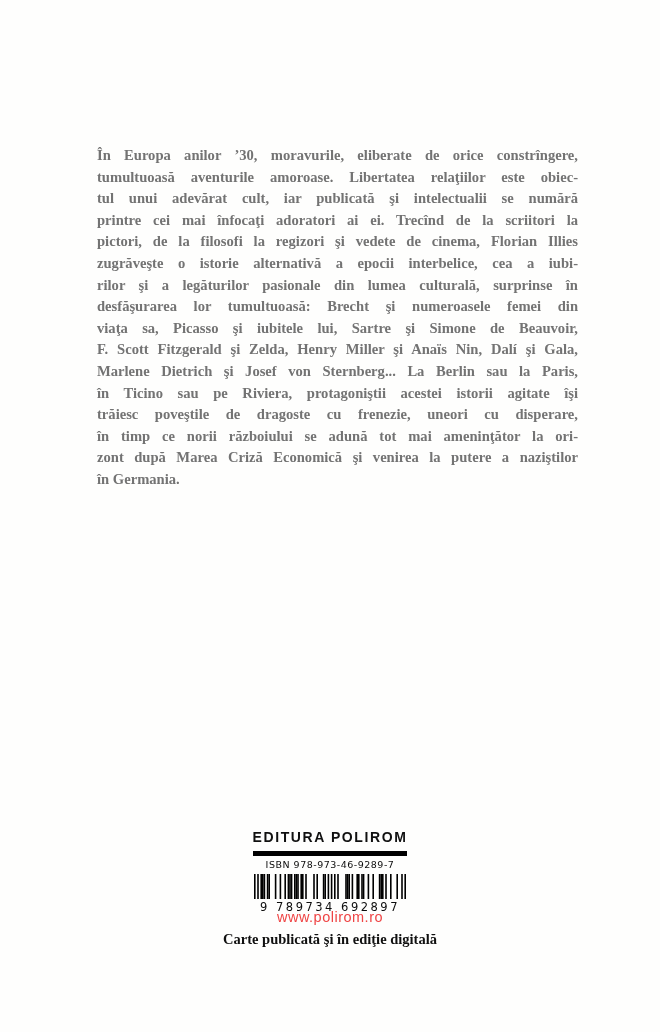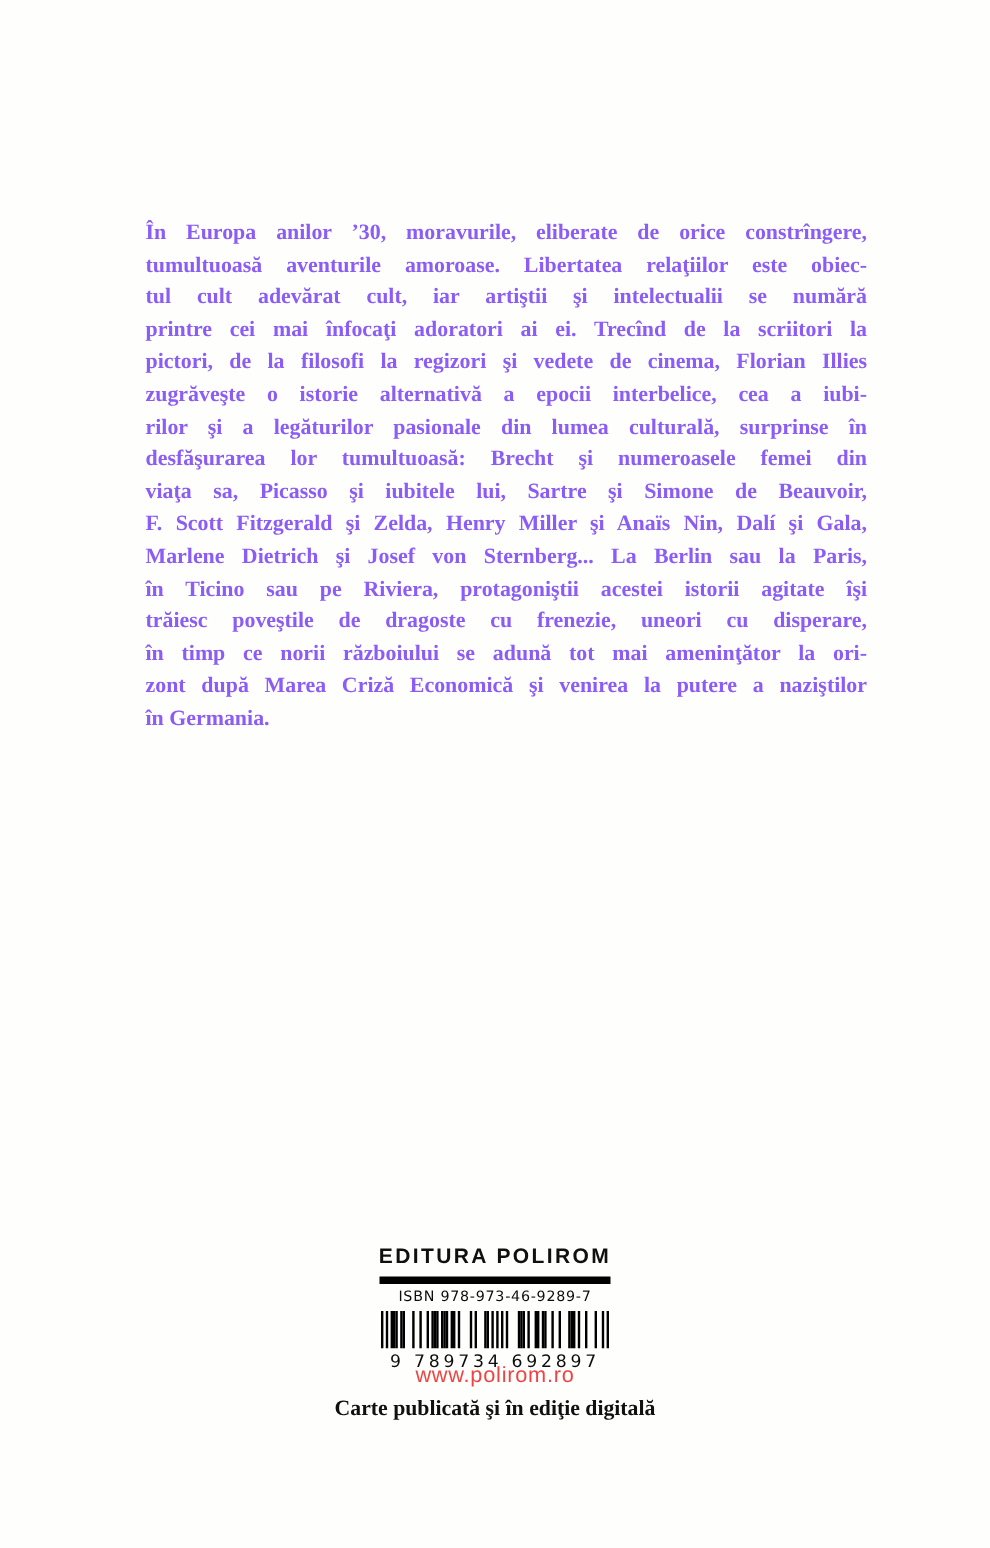--- a/index.html
+++ b/index.html
@@ -12,21 +12,21 @@
     color:#141414;
     overflow:hidden;
     margin:0 auto;
   }
   .blurb{
     position:absolute;
     left:97px;top:145px;width:481px;
     font-weight:700;
     font-size:14.6px;
     line-height:21.6px;
-    color:#8b5cf6;
+    color:#737373;
   }
   .blurb .line{
     text-align:justify;
     text-align-last:justify;
     white-space:normal;
   }
   .blurb .line.last{
     text-align:left;
     text-align-last:left;
   }
@@ -88,21 +88,21 @@
   }
 </style>
 </head>
 <body>
 
 <div class="page">
 
   <div class="blurb">
       <div class="line">În Europa anilor ’30, moravurile, eliberate de orice constrîngere,</div>
       <div class="line">tumultuoasă aventurile amoroase. Libertatea relaţiilor este obiec-</div>
-      <div class="line">tul cult adevărat cult, iar artiştii şi intelectualii se numără</div>
+      <div class="line">tul unui adevărat cult, iar publicată şi intelectualii se numără</div>
       <div class="line">printre cei mai înfocaţi adoratori ai ei. Trecînd de la scriitori la</div>
       <div class="line">pictori, de la filosofi la regizori şi vedete de cinema, Florian Illies</div>
       <div class="line">zugrăveşte o istorie alternativă a epocii interbelice, cea a iubi-</div>
       <div class="line">rilor şi a legăturilor pasionale din lumea culturală, surprinse în</div>
       <div class="line">desfăşurarea lor tumultuoasă: Brecht şi numeroasele femei din</div>
       <div class="line">viaţa sa, Picasso şi iubitele lui, Sartre şi Simone de Beauvoir,</div>
       <div class="line">F. Scott Fitzgerald şi Zelda, Henry Miller şi Anaïs Nin, Dalí şi Gala,</div>
       <div class="line">Marlene Dietrich şi Josef von Sternberg... La Berlin sau la Paris,</div>
       <div class="line">în Ticino sau pe Riviera, protagoniştii acestei istorii agitate îşi</div>
       <div class="line">trăiesc poveştile de dragoste cu frenezie, uneori cu disperare,</div>

